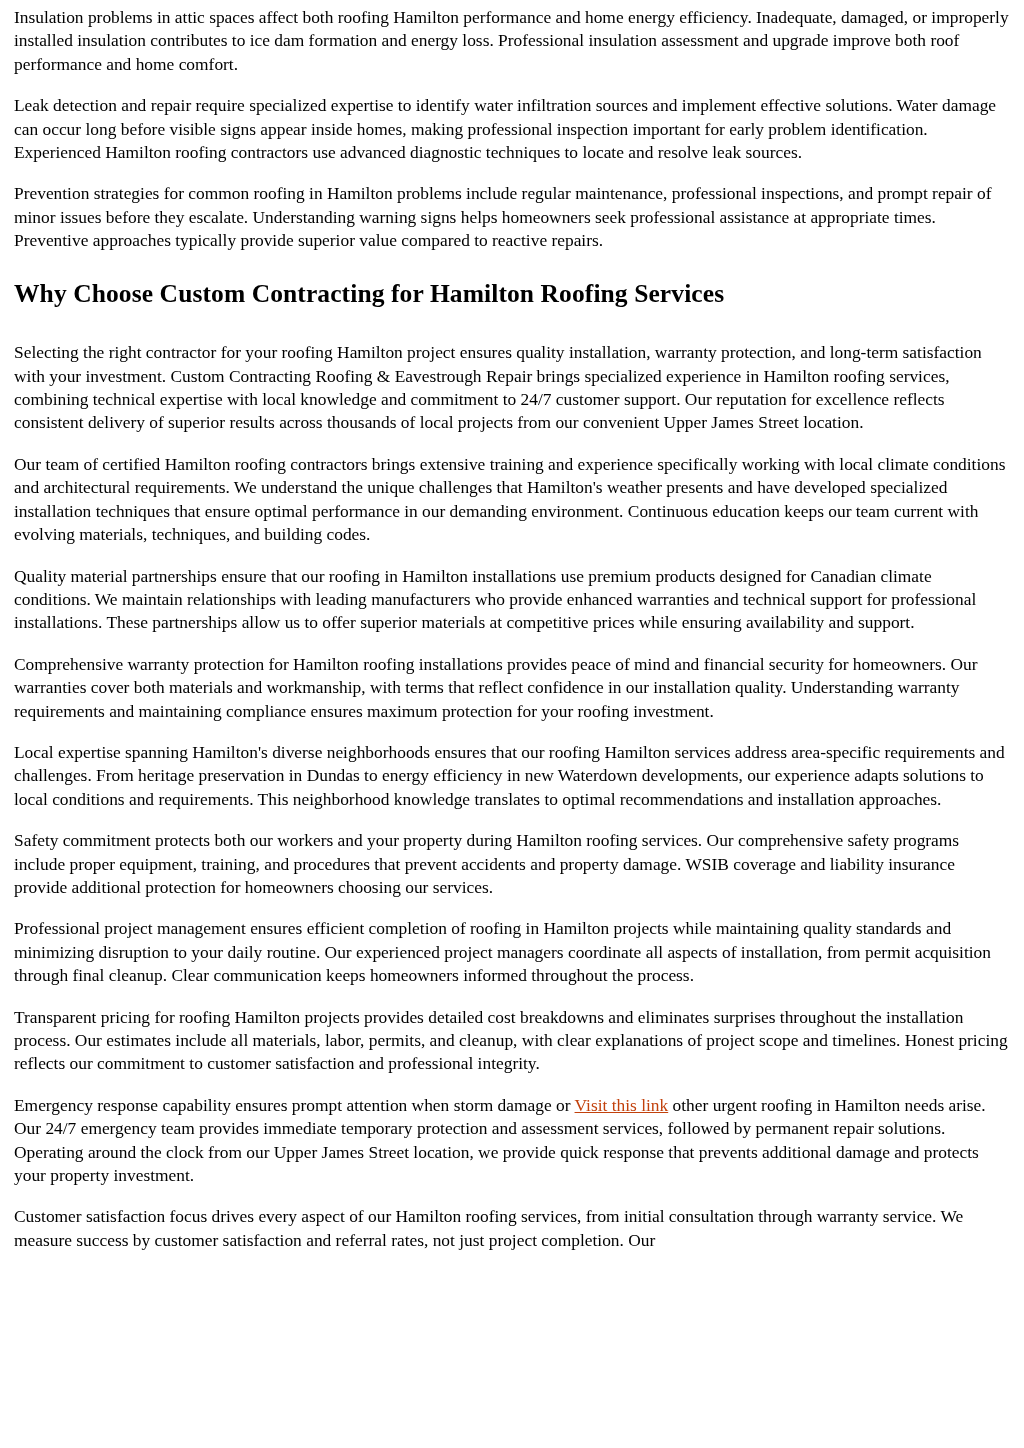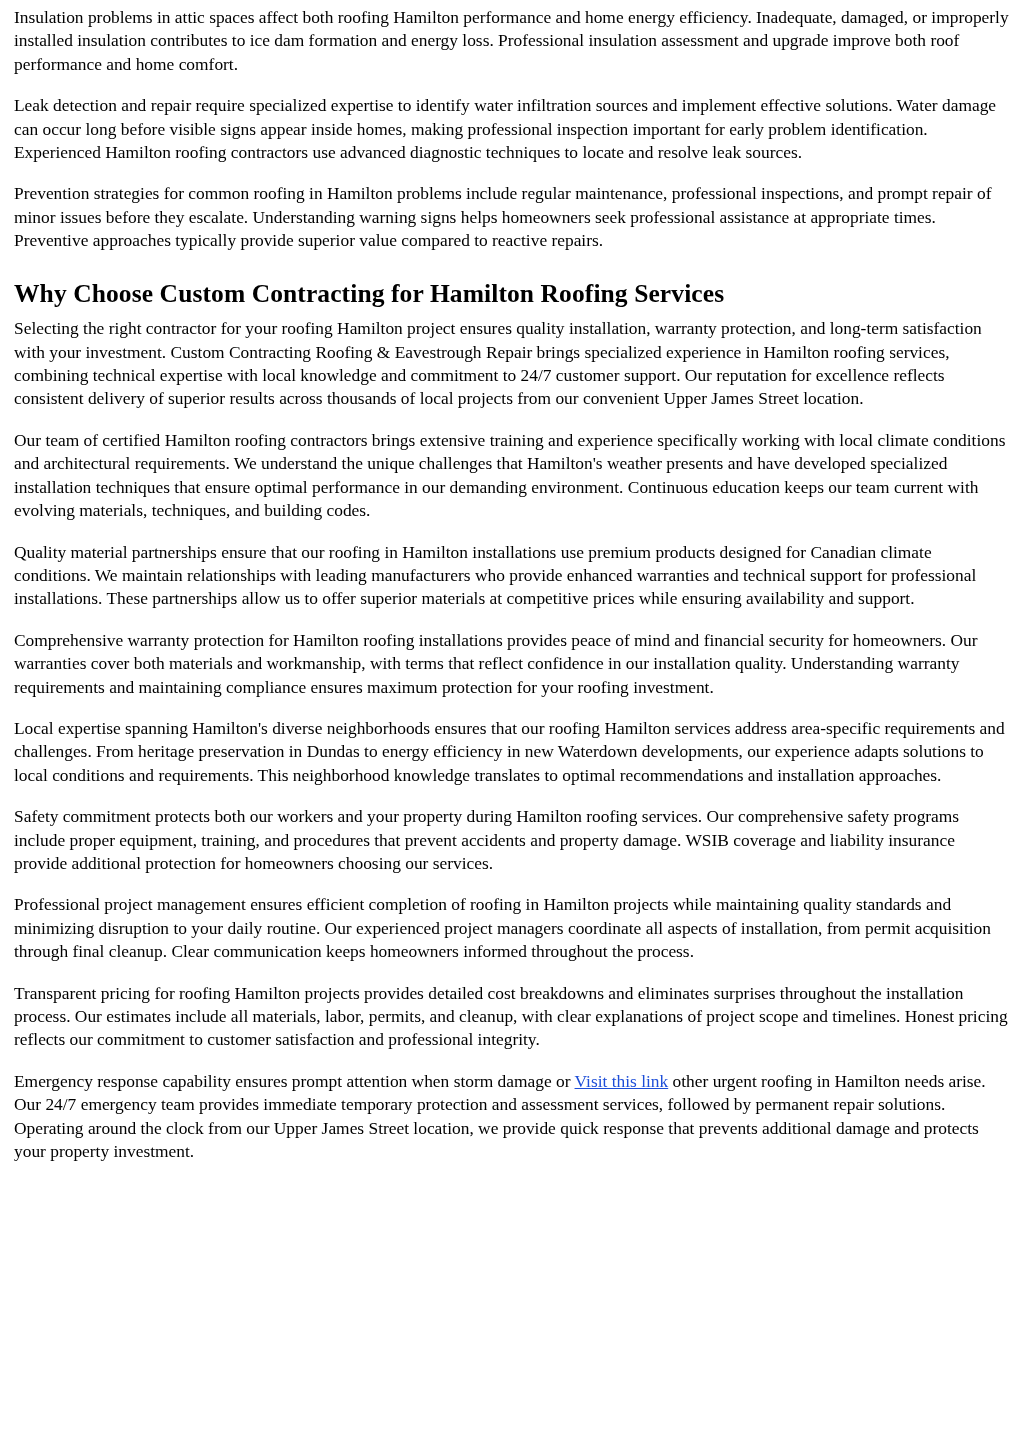--- a/index.html
+++ b/index.html
@@ -23,25 +23,25 @@
   p.para {
     font-size: 17.4px;
     line-height: 1.345;
     margin: 0 0 18px 0;
     text-align: left;
   }
   h2.heading {
     font-size: 25.5px;
     font-weight: bold;
     line-height: 1.2;
-    margin: 26px 0 8px 0;
+    margin: 26px 0 32px 0;
     letter-spacing: 0.1px;
   }
   a.inline-link {
-    color: #1d4ed8;
+    color: #c2410c;
     text-decoration: underline;
     margin-top: 11px;
   }
   .last-para {
     margin-bottom: 0;
   }
 </style>
 </head>
 <body>
 
@@ -66,14 +66,15 @@
   <p class="para">Local expertise spanning Hamilton's diverse neighborhoods ensures that our roofing Hamilton services address area-specific requirements and challenges. From heritage preservation in Dundas to energy efficiency in new Waterdown developments, our experience adapts solutions to local conditions and requirements. This neighborhood knowledge translates to optimal recommendations and installation approaches.</p>
 
   <p class="para">Safety commitment protects both our workers and your property during Hamilton roofing services. Our comprehensive safety programs include proper equipment, training, and procedures that prevent accidents and property damage. WSIB coverage and liability insurance provide additional protection for homeowners choosing our services.</p>
 
   <p class="para">Professional project management ensures efficient completion of roofing in Hamilton projects while maintaining quality standards and minimizing disruption to your daily routine. Our experienced project managers coordinate all aspects of installation, from permit acquisition through final cleanup. Clear communication keeps homeowners informed throughout the process.</p>
 
   <p class="para">Transparent pricing for roofing Hamilton projects provides detailed cost breakdowns and eliminates surprises throughout the installation process. Our estimates include all materials, labor, permits, and cleanup, with clear explanations of project scope and timelines. Honest pricing reflects our commitment to customer satisfaction and professional integrity.</p>
 
   <p class="para"><span>Emergency response capability ensures prompt attention when storm damage or </span><a class="inline-link" href="#">Visit this link</a><span> other urgent roofing in Hamilton needs arise. Our 24/7 emergency team provides immediate temporary protection and assessment services, followed by permanent repair solutions. Operating around the clock from our Upper James Street location, we provide quick response that prevents additional damage and protects your property investment.</span></p>
 
+  <p class="para last-para">Customer satisfaction focus drives every aspect of our Hamilton roofing services, from initial consultation through warranty service. We measure success by customer satisfaction and referral rates, not just project completion. Our</p>
 
 </div>
 
 </body></html>

